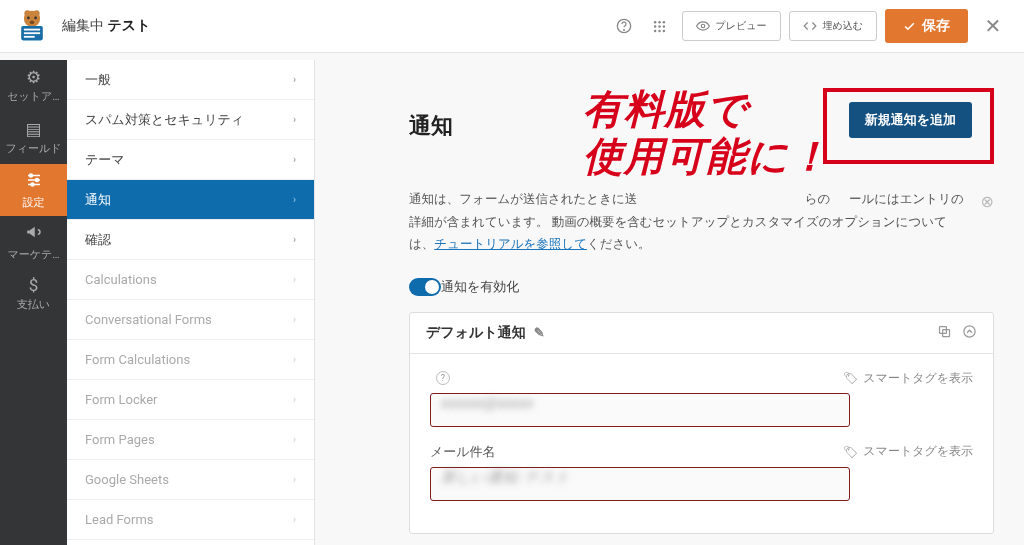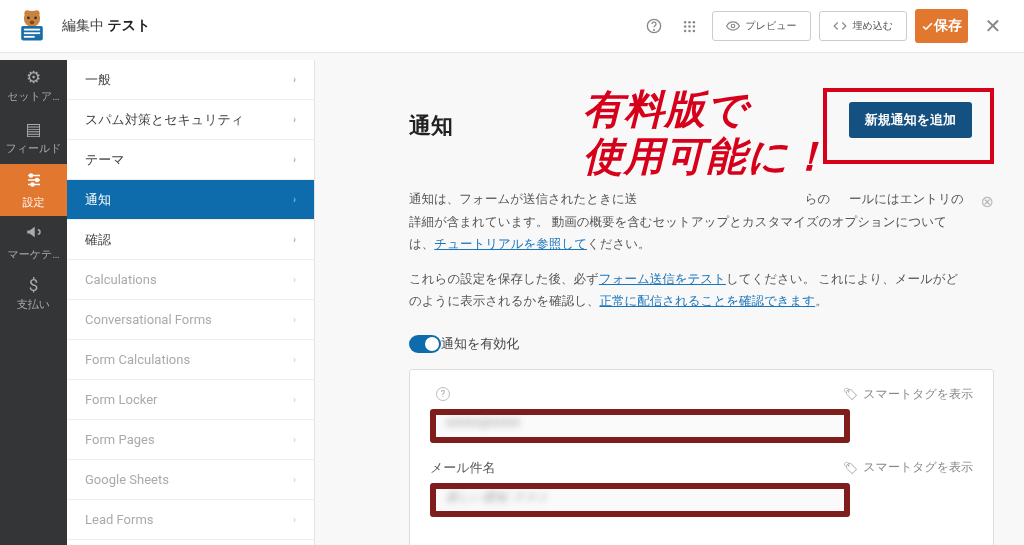--- a/index.html
+++ b/index.html
@@ -4,21 +4,21 @@
   <style>
     * { margin:0; padding:0; box-sizing:border-box; font-family:-apple-system,BlinkMacSystemFont,"Segoe UI",Roboto,"Hiragino Kaku Gothic Pro",Meiryo,sans-serif; }
     body { width:1024px; height:545px; overflow:hidden; background:#f8f8f8; position:relative; }
     .top-bar { position:absolute; top:0; left:0; right:0; height:53px; background:#fff; border-bottom:1px solid #e5e5e5; display:flex; align-items:center; padding:0 14px; z-index:5; }
     .logo { width:36px; height:36px; display:flex; align-items:center; justify-content:center; margin-right:12px; }
     .page-title { font-size:14px; color:#444; }
     .page-title b { color:#222; }
     .top-right { margin-left:auto; display:flex; align-items:center; gap:8px; }
     .icon-btn { background:none; border:none; width:28px; height:28px; display:flex; align-items:center; justify-content:center; color:#888; cursor:pointer; font-size:15px; }
     .btn-outline { background:#fff; border:1px solid #ccc; padding:7px 13px; font-size:10px; color:#555; display:flex; align-items:center; gap:6px; cursor:pointer; border-radius:3px; }
-    .btn-primary { background:#e27730; border:none; color:#fff; padding:8px 6px; font-size:14px; font-weight:600; display:flex; align-items:center; cursor:pointer; border-radius:3px; }
+    .btn-primary { background:#e27730; border:none; color:#fff; padding:8px 18px; font-size:14px; font-weight:600; display:flex; align-items:center; gap:6px; cursor:pointer; border-radius:3px; }
     .close-top { width:34px; text-align:center; font-size:20px; color:#888; cursor:pointer; }
     .left-rail { position:absolute; top:60px; left:0; width:67px; bottom:0; background:#333537; display:flex; flex-direction:column; z-index:4; }
     .rail-item { height:52px; display:flex; flex-direction:column; align-items:center; justify-content:center; color:#aaa; font-size:11px; cursor:pointer; gap:3px; }
     .rail-item.active { background:#e27730; color:#fff; }
     .rail-ico { font-size:17px; line-height:1; }
     .sub-menu { position:absolute; top:60px; left:67px; width:248px; bottom:0; background:#fff; border-right:1px solid #e3e3e3; overflow-y:auto; z-index:3; }
     .sub-item { height:40px; padding:0 18px; display:flex; align-items:center; justify-content:space-between; font-size:13px; color:#444; border-bottom:1px solid #eee; cursor:pointer; }
     .sub-item.active { background:#0e6cad; color:#fff; }
     .sub-item.dim { color:#aaa; }
     .sub-caret { font-size:10px; color:inherit; opacity:.6; }
@@ -38,21 +38,21 @@
     .panel-head { padding:11px 16px; border-bottom:1px solid #e5e5e5; display:flex; align-items:center; font-size:14px; color:#333; font-weight:600; }
     .panel-head-icons { margin-left:auto; display:flex; gap:10px; color:#999; font-size:14px; }
     .copy-ico { cursor:pointer; }
     .up-ico { cursor:pointer; }
     .panel-body { padding:16px 20px; }
     .field-row { margin-bottom:16px; }
     .field-labels { display:flex; align-items:center; margin-bottom:6px; font-size:13px; color:#555; }
     .field-labels .help { width:14px; height:14px; border:1px solid #bbb; border-radius:50%; display:inline-flex; align-items:center; justify-content:center; font-size:9px; color:#999; margin-left:6px; }
     .smart-tag { margin-left:auto; color:#888; font-size:12px; display:flex; align-items:center; gap:5px; cursor:pointer; }
     .tag-ico { font-size:12px; }
-    .field-input { width:100%; max-width:420px; height:34px; border:6px solid #7f1d1d; border-radius:3px; padding:0 10px; background:#fafafa; color:#555; font-size:12px;font-style:italic; }
+    .field-input { width:100%; max-width:420px; height:34px; border:1px solid #7f1d1d; border-radius:3px; padding:0 10px; background:#fafafa; color:#555; font-size:15px;font-style:italic; }
     .blurred { color:transparent; text-shadow:0 0 6px rgba(120,120,120,.7); user-select:none; }
     .overlay-text { position:absolute; top:86px; left:583px; font-size:40px; font-weight:900; color:#d7001a; line-height:1.18; letter-spacing:1px; z-index:20; pointer-events:none; font-style:italic; font-family:"Hiragino Sans","Meiryo",sans-serif; }
     .pencil { margin-left:8px; color:#888; font-size:13px; cursor:pointer; }
   </style>
 </head>
 <body>
 
 <div class="top-bar">
   <div class="logo">
     <svg viewBox="0 0 40 40" width="36" height="36">
@@ -208,30 +208,45 @@
     <h1 class="content-title">通知</h1>
     <div class="add-btn-wrap">
       <button class="add-btn">新規通知を追加</button>
     </div>
   </div>
 
   <div class="info-text">
     <span>通知は、フォームが送信されたときに送</span><span style="visibility:hidden">xxxxxxxxxxxxxxxxxxxxxxxxxxx</span><span>らの</span><span style="visibility:hidden">xxx</span><span>ールにはエントリの詳細が含まれています。 動画の概要を含むセットアップとカスタマイズのオプションについては、</span><a href="#">チュートリアルを参照して</a><span>ください。</span>
     <span class="info-dismiss">⊗</span>
   </div>
-  <div class="info-text para2">
-    <span>これらの設定を保存した後、必ず</span><a href="#">フォーム送信をテスト</a><span>してください。 これにより、メールがどのように表示されるかを確認し、</span><a href="#">正常に配信されることを確認できます</a><span>。</span>
-  </div>
 
   <div class="toggle-row">
     <div class="toggle"></div>
     <span>通知を有効化</span>
   </div>
 
   <div class="panel">
+    <div class="panel-head">
+      <span>デフォルト通知</span>
+      <span class="pencil">✎</span>
+      <span class="panel-head-icons">
+        <span class="copy-ico">
+          <svg width="15" height="15" viewBox="0 0 24 24" fill="none" stroke="#999" stroke-width="2">
+              <rect x="9" y="9" width="11" height="11" rx="1"></rect>
+              <rect x="4" y="4" width="11" height="11" rx="1"></rect>
+            </svg>
+        </span>
+        <span class="up-ico">
+          <svg width="15" height="15" viewBox="0 0 24 24" fill="none" stroke="#999" stroke-width="2">
+              <circle cx="12" cy="12" r="9"></circle>
+              <polyline points="8 14 12 10 16 14"></polyline>
+            </svg>
+        </span>
+      </span>
+    </div>
     <div class="panel-body">
 
       <div class="field-row">
         <div class="field-labels">
           <span class="help">?</span>
           <span class="smart-tag">
               <span class="tag-ico">🏷</span>
               <span>スマートタグを表示</span>
             </span>
         </div>

